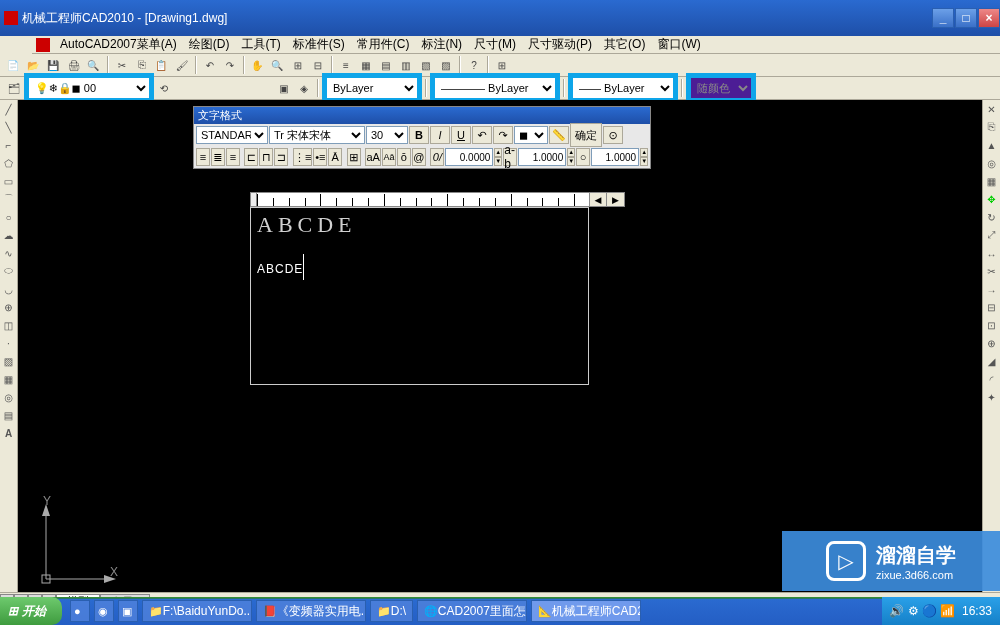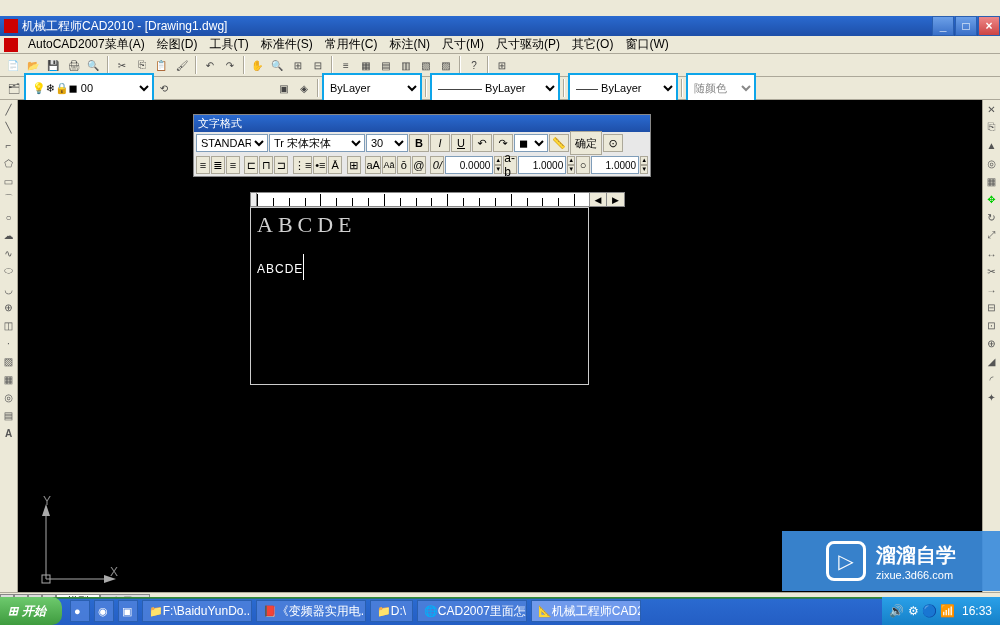--- a/index.html
+++ b/index.html
@@ -1,36 +1,36 @@
 <!DOCTYPE html>
 <html><head>
 <meta charset="utf-8">
 <style>
 * { margin: 0; padding: 0; box-sizing: border-box; font-family: "SimSun", Arial, sans-serif; font-size: 12px; }
 body { width: 1000px; height: 625px; background: #ece9d8; overflow: hidden; position: relative; }
-.titlebar { height: 20px; background: linear-gradient(to bottom, #2a6ad0, #1e4fa8); display: flex; align-items: center; color: #fff; padding-left: 4px; margin-top: 16px; }
+.titlebar { height: 36px; background: linear-gradient(to bottom, #2a6ad0, #1e4fa8); display: flex; align-items: center; color: #fff; padding-left: 4px; }
 .titlebar .icon { width: 14px; height: 14px; background: #c00; margin-right: 4px; }
 .titlebar .btns { margin-left: auto; display: flex; }
 .titlebar .wbtn { width: 22px; height: 20px; background: linear-gradient(to bottom, #6ca0e8, #3a70c8); border: 1px solid #2a5fb0; margin-left: 1px; display: flex; align-items: center; justify-content: center; color: #fff; font-weight: bold; }
 .titlebar .wbtn.close { background: linear-gradient(to bottom, #e88, #c44); }
-.menubar { height: 18px; background: #ece9d8; border-bottom: 1px solid #aca899; display: flex; align-items: center; padding-left: 4px; color: #000; }
+.menubar { height: 18px; background: #ece9d8; border-bottom: 1px solid #aca899; display: flex; align-items: center; padding-left: 4px; color: #000; margin-left: 32px; }
 .menubar .icon { width: 14px; height: 14px; background: #c00; margin-right: 4px; }
 .menubar span { padding: 0 6px; cursor: default; }
 .toolbar-row { height: 23px; background: #ece9d8; border-bottom: 1px solid #aca899; display: flex; align-items: center; padding: 0 4px; }
 .tbtn { width: 18px; height: 18px; margin: 0 1px; border: 1px solid transparent; display: inline-flex; align-items: center; justify-content: center; font-size: 10px; color: #444; }
 .tsep { width: 2px; height: 18px; border-left: 1px solid #aca899; border-right: 1px solid #fff; margin: 0 3px; }
-.tsel { height: 30px; border: 2px solid #0ea5e9; background: #fff; font-size: 11px; padding: 0 2px; }
+.tsel { height: 30px; border: 5px solid #0ea5e9; background: #fff; font-size: 11px; padding: 0 2px; }
 
 .mainarea { position: relative; height: 492px; display: flex; }
 .vtoolbar { width: 18px; background: #ece9d8; border-right: 1px solid #aca899; display: flex; flex-direction: column; }
 .vtoolbar.right { border-left: 1px solid #aca899; border-right: none; }
 .vtbtn { height: 18px; display: flex; align-items: center; justify-content: center; font-size: 10px; color: #555; }
 .canvas { flex: 1; background: #000; position: relative; overflow: hidden; }
 
-.txtpanel { position: absolute; left: 175px; top: 14px; width: 458px; background: #e8e8e8; border: 1px solid #888; }
+.txtpanel { position: absolute; left: 175px; top: 6px; width: 458px; background: #e8e8e8; border: 1px solid #888; }
 .txtpanel .hdr { height: 17px; background: linear-gradient(to bottom, #2a6ad0, #1e4fa8); color: #fff; padding-left: 4px; line-height: 17px; font-size: 11px; }
 .txtpanel .row { height: 22px; padding: 2px; display: flex; align-items: center; gap: 1px; background: #e8e8e8; }
 .psel { height: 18px; border: 1px solid #7f9db9; background: #fff; font-size: 11px; }
 .pbtn { width: 20px; height: 18px; border: 1px solid #aca899; background: #ece9d8; display: inline-flex; align-items: center; justify-content: center; font-size: 11px; font-family: Arial; }
 .pbtn.w { width: auto; padding: 11px 4px; }
 .pnum { width: 48px; height: 18px; border: 1px solid #7f9db9; background: #fff; font-size: 10px; text-align: right; padding-right: 2px; }
 .pspin { width: 12px; height: 18px; display: flex; flex-direction: column; }
 .pspin div { flex: 1; border: 1px solid #aca899; background: #ece9d8; font-size: 6px; text-align: center; line-height: 7px; }
 
 .ruler { position: absolute; left: 232px; top: 92px; width: 357px; height: 15px; background: #fff; border: 1px solid #888; display: flex; align-items: flex-end; }
@@ -134,21 +134,21 @@
   <div style="width:100px"></div>
   <div class="tbtn">▣</div>
   <div class="tbtn">◈</div>
   <div class="tsep"></div>
   <select class="tsel" style="width:100px"><option>ByLayer</option></select>
   <div class="tsep"></div>
   <select class="tsel" style="width:130px"><option>———— ByLayer</option></select>
   <div class="tsep"></div>
   <select class="tsel" style="width:110px"><option>—— ByLayer</option></select>
   <div class="tsep"></div>
-  <select class="tsel" style="width:70px;background:#ffffff;color:#888"><option>随颜色</option></select>
+  <select class="tsel" style="width:70px;background:#4c1d95;color:#888"><option>随颜色</option></select>
 </div>
 
 <div class="mainarea">
 
   <div class="vtoolbar">
     <div class="vtbtn">╱</div>
     <div class="vtbtn">╲</div>
     <div class="vtbtn">⌐</div>
     <div class="vtbtn">⬠</div>
     <div class="vtbtn">▭</div>

